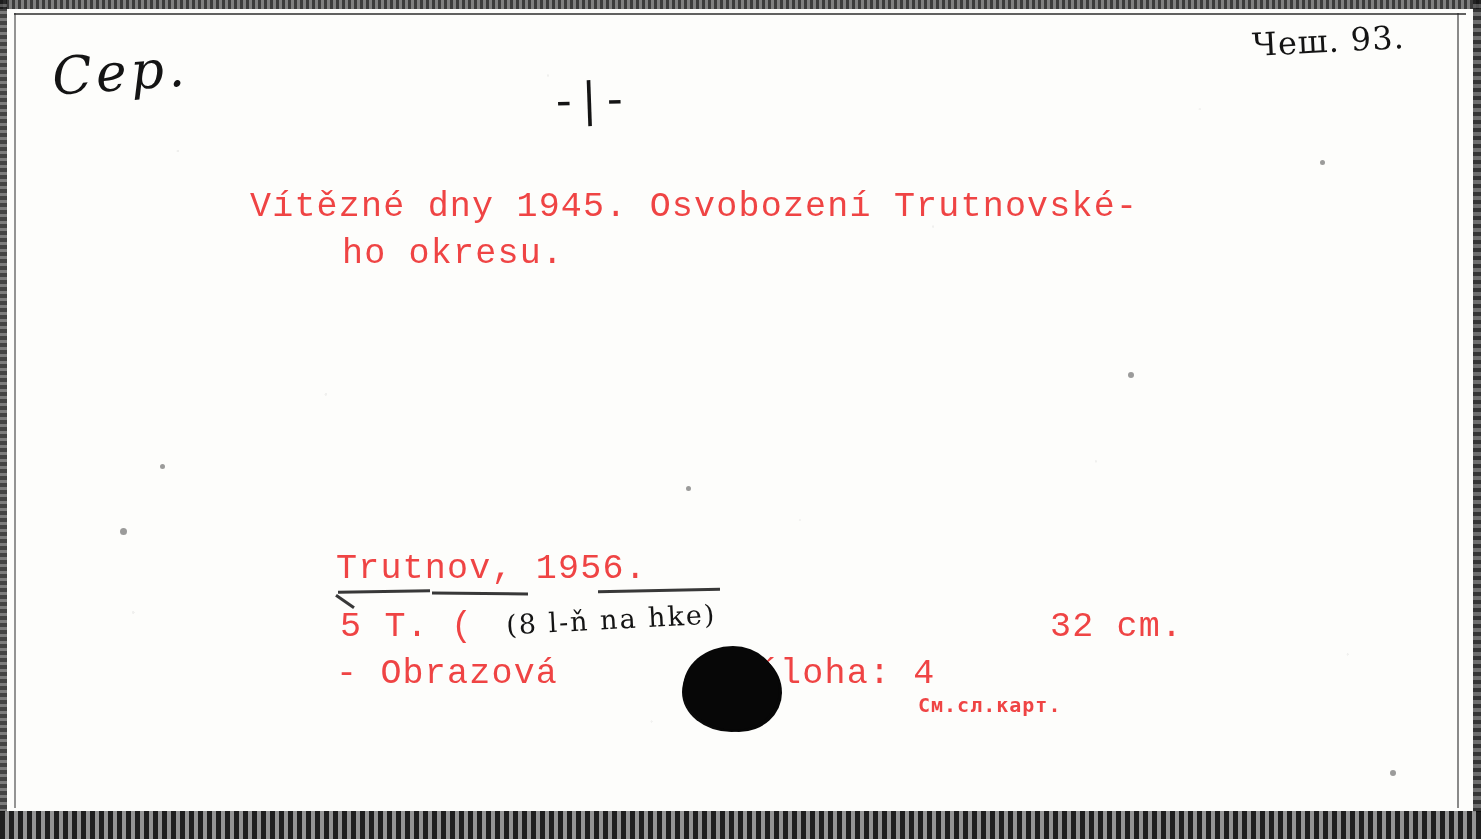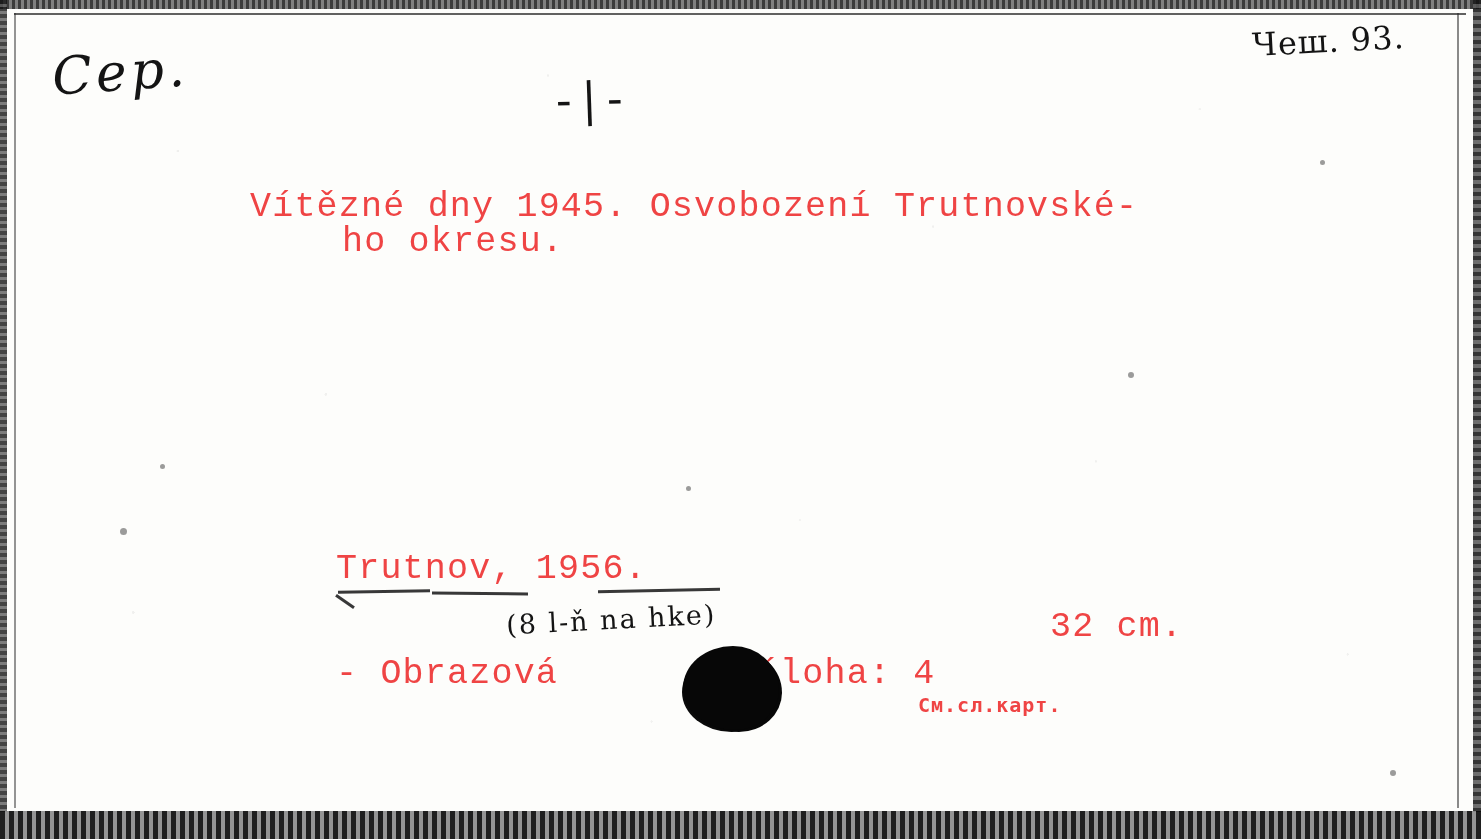--- a/index.html
+++ b/index.html
@@ -118,21 +118,21 @@
   
   #hand-pagemark {
     left: 556px; top: 72px;
     font-size: 46px;
     letter-spacing: 10px;
     font-style: normal;
     transform: rotate(-2deg);
   }
   
   #title-1 { left: 250px; top: 185px; }
-  #title-2 { left: 342px; top: 220px; text-align: right; }
+  #title-2 { left: 342px; top: 232px; text-align: right; }
   
   #imprint-1 { left: 336px; top: 548px; }
   #imprint-2 { left: 340px; top: 606px; }
   #imprint-2b { left: 1050px; top: 606px; }
   #imprint-3 { left: 336px; top: 653px; }
   
   #hand-blurb {
     left: 506px; top: 604px;
     font-size: 27px;
     letter-spacing: 2px;
@@ -197,20 +197,21 @@
 
   <div class="typed title-line" id="title-2">ho okresu.</div>
 
   <div class="typed imprint-line" id="imprint-1">Trutnov, 1956.</div>
 
   <div class="ul-stroke" id="ul-1"></div>
   <div class="ul-stroke" id="ul-2"></div>
   <div class="ul-stroke" id="ul-3"></div>
   <div class="ul-stroke" id="tick-5"></div>
 
+  <div class="typed imprint-line" id="imprint-2">5 T. (</div>
 
   <div class="hand" id="hand-blurb">(8 l-ň na hke)</div>
 
   <div class="typed imprint-line" id="imprint-2b">32 cm.</div>
 
   <div class="typed imprint-line" id="imprint-3">- Obrazová       příloha: 4</div>
 
   <div id="ink-blot"></div>
 
   <div class="typed" id="note-cyr">См.сл.карт.</div>

